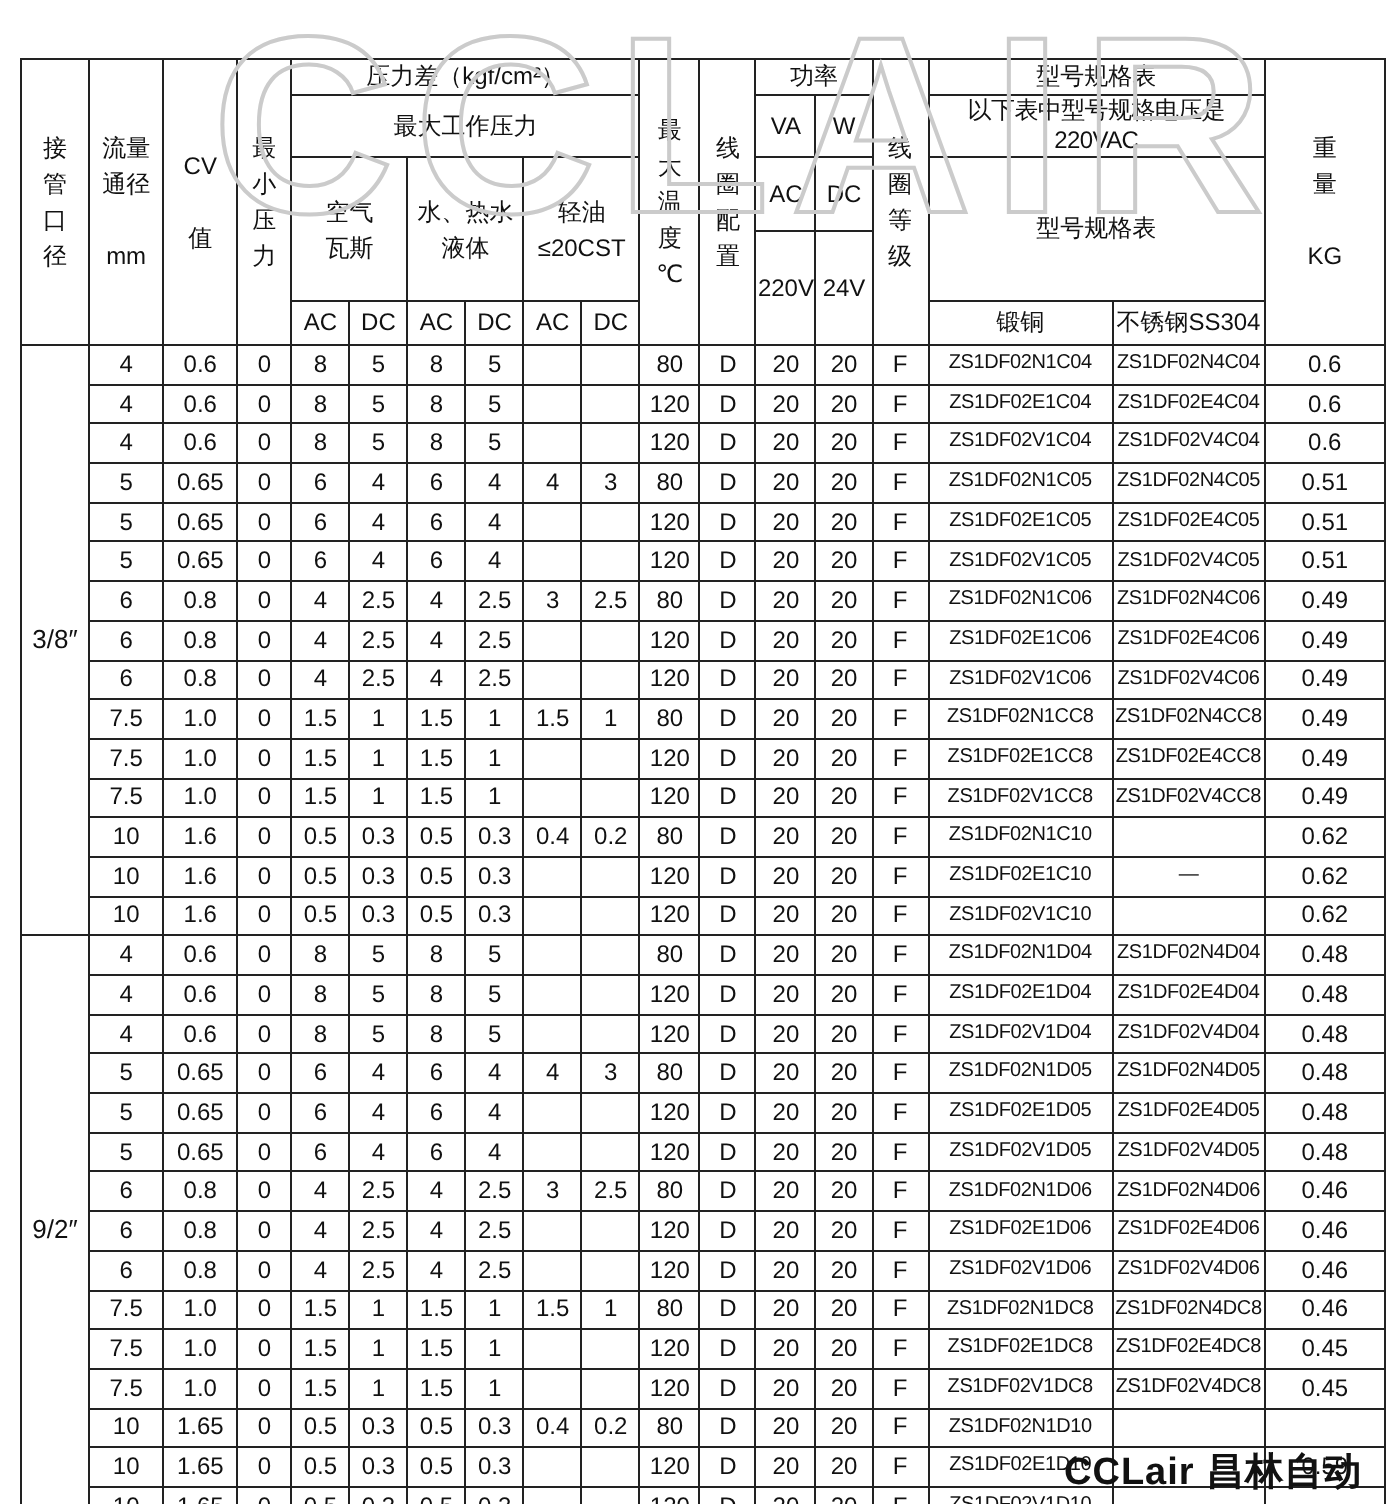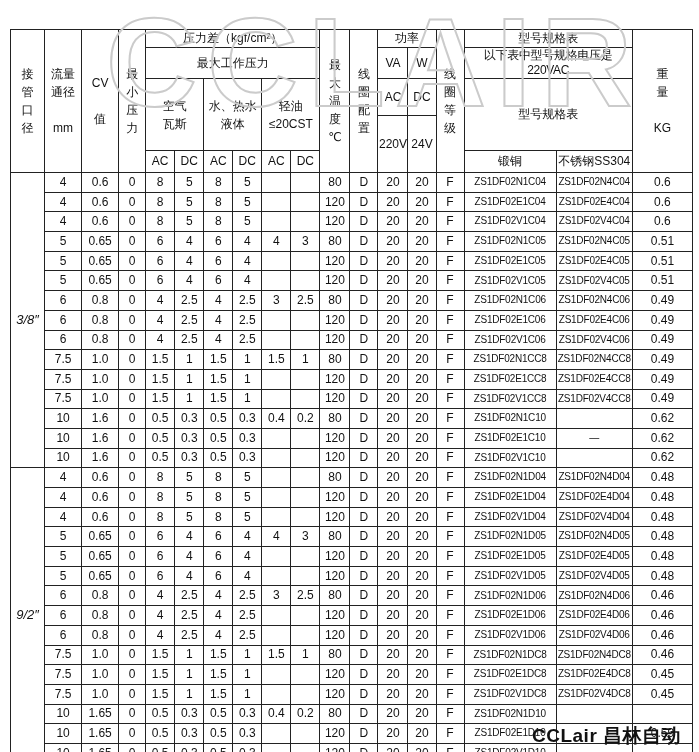--- a/index.html
+++ b/index.html
@@ -42,21 +42,21 @@
     vertical-align: middle;
     font-weight: normal;
     font-size: 12px;
     line-height: 1.25;
     overflow: hidden;
   }
   .stack { white-space: pre-line; line-height: 1.5; }
   .sm { font-size: 12px; letter-spacing: -0.3px; }
   tbody tr { height: 19.7px; }
   .model-cell { font-size: 10px; letter-spacing: -0.2px; }
-  .pipe-cell { font-size: 13px; font-style: italic; }
+  .pipe-cell { font-size: 13px; }
   .wm-top {
     position: absolute;
     top: -10px;
     left: 106px;
     font-size: 126px;
     font-weight: bold;
     letter-spacing: 10px;
     color: transparent;
     -webkit-text-stroke: 2px #cbcbcb;
     z-index: 3;

